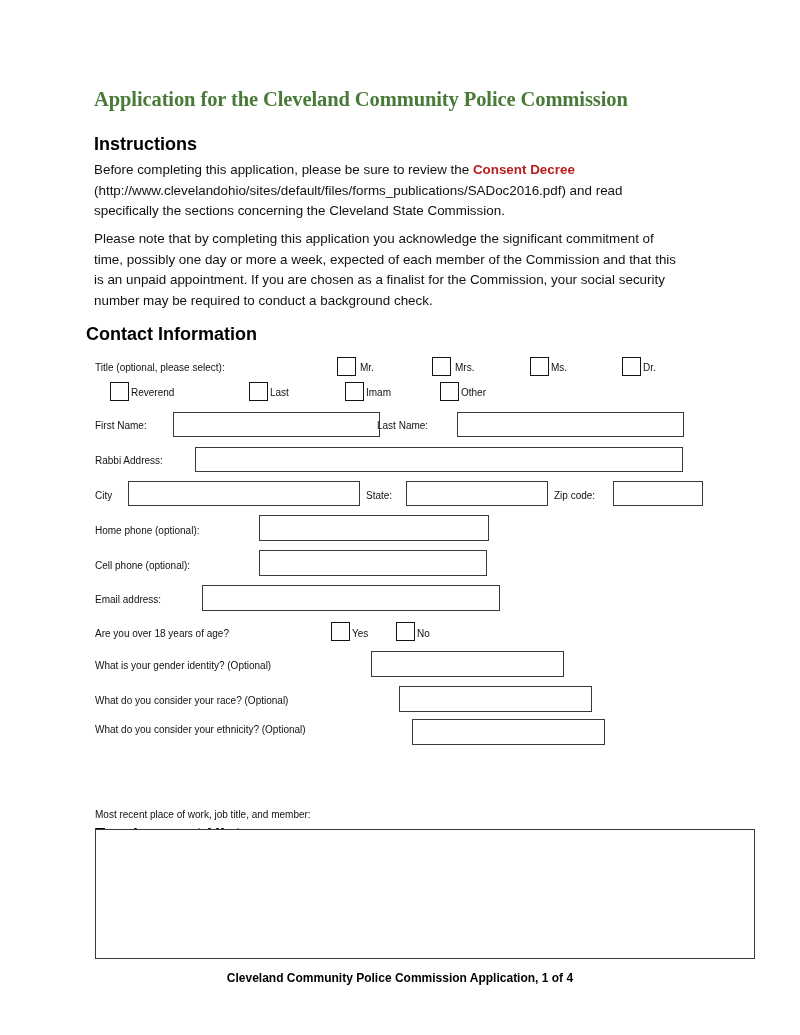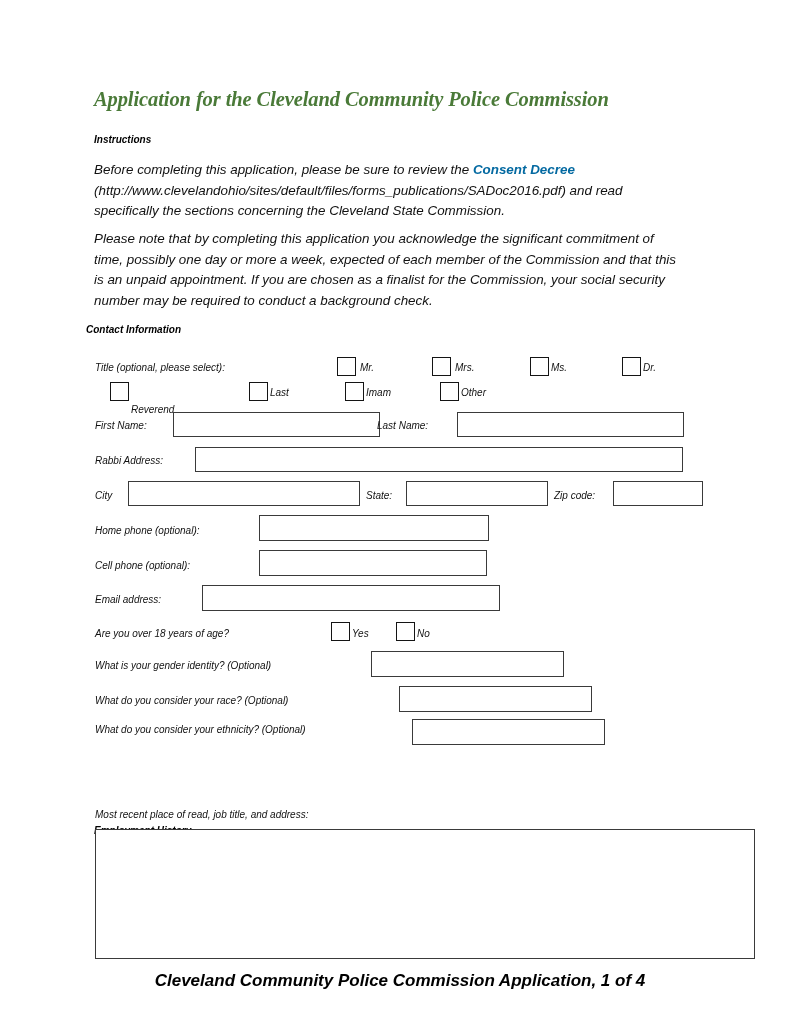--- a/index.html
+++ b/index.html
@@ -15,62 +15,61 @@
     color: #000000;
     overflow: hidden;
   }
 
   .page {
     position: absolute;
     left: 0; top: 0;
     width: 724px;
     height: 1035px;
     background: #ffffff;
-    font-style: italic;
   }
 
   
   .doc-title {
     position: absolute;
     left: 94px;
     top: 88px;
     width: 620px;
     font-family: "Liberation Serif", serif;
     font-weight: bold;
     font-size: 20.5px;
     letter-spacing: -0.1px;
     color: #4a7a38;
     white-space: nowrap;
   }
 
   
   .section-heading {
     position: absolute;
     font-weight: bold;
-    font-size: 10px;
+    font-size: 18px;
     color: #000;
     white-space: nowrap;
   }
   #heading-instructions { left: 94px; top: 134px; }
   #heading-contact      { left: 86px; top: 324px; }
   #heading-employment   { left: 94px; top: 777px; margin-top: 48px; }
 
   
   .para {
     position: absolute;
     font-size: 13.4px;
     line-height: 20.5px;
     color: #111;
     text-align: left;
   }
   #para-1 { left: 94px; top: 160px; width: 590px; }
   #para-2 { left: 94px; top: 229px; width: 590px; }
 
   .link-text {
-    color: #0369a1;
+    color: #b91c1c;
     font-weight: bold;
   }
 
   
   .flabel {
     position: absolute;
     font-size: 10px;
     color: #111;
     white-space: nowrap;
     line-height: 18px;
@@ -106,21 +105,21 @@
     box-sizing: border-box;
   }
 
   
   #page-footer {
     position: absolute;
     left: 0;
     top: 971px;
     width: 800px;
     text-align: center;
-    font-size: 17px;
+    font-size: 12px;
     font-weight: bold;
     color: #000;
   }
 </style>
 </head>
 <body>
 
 <div class="page">
 
   <div class="doc-title">Application for the Cleveland Community Police Commission</div>
@@ -143,21 +142,21 @@
   <div class="cbox" style="left:432px; top:357px;"></div>
   <div class="flabel" style="left:455px; top:359px;">Mrs.</div>
 
   <div class="cbox" style="left:530px; top:357px;"></div>
   <div class="flabel" style="left:551px; top:359px;">Ms.</div>
 
   <div class="cbox" style="left:622px; top:357px;"></div>
   <div class="flabel" style="left:643px; top:359px;">Dr.</div>
 
   <div class="cbox" style="left:110px; top:382px;"></div>
-  <div class="flabel" style="left:131px; top:384px;margin-top:17px;">Reverend</div>
+  <div class="flabel" style="left:131px; top:384px;">Reverend</div>
 
   <div class="cbox" style="left:249px; top:382px;"></div>
   <div class="flabel" style="left:270px; top:384px;">Last</div>
 
   <div class="cbox" style="left:345px; top:382px;"></div>
   <div class="flabel" style="left:366px; top:384px;">Imam</div>
 
   <div class="cbox" style="left:440px; top:382px;"></div>
   <div class="flabel" style="left:461px; top:384px;">Other</div>
 
@@ -198,19 +197,19 @@
   <div class="inbox" style="left:371px; top:651px; width:193px; height:26px;"></div>
 
   <div class="flabel" style="left:95px; top:692px;">What do you consider your race? (Optional)</div>
   <div class="inbox" style="left:399px; top:686px; width:193px; height:26px;"></div>
 
   <div class="flabel" style="left:95px; top:721px;">What do you consider your ethnicity? (Optional)</div>
   <div class="inbox" style="left:412px; top:719px; width:193px; height:26px;"></div>
 
   <div class="section-heading" id="heading-employment">Employment History</div>
 
-  <div class="flabel" style="left:95px; top:806px;">Most recent place of read, job title, and address:</div>
+  <div class="flabel" style="left:95px; top:806px;">Most recent place of work, job title, and member:</div>
 
   <div id="employment-textarea"></div>
 
   <div id="page-footer">Cleveland Community Police Commission Application, 1 of 4</div>
 
 </div>
 
 </body></html>

